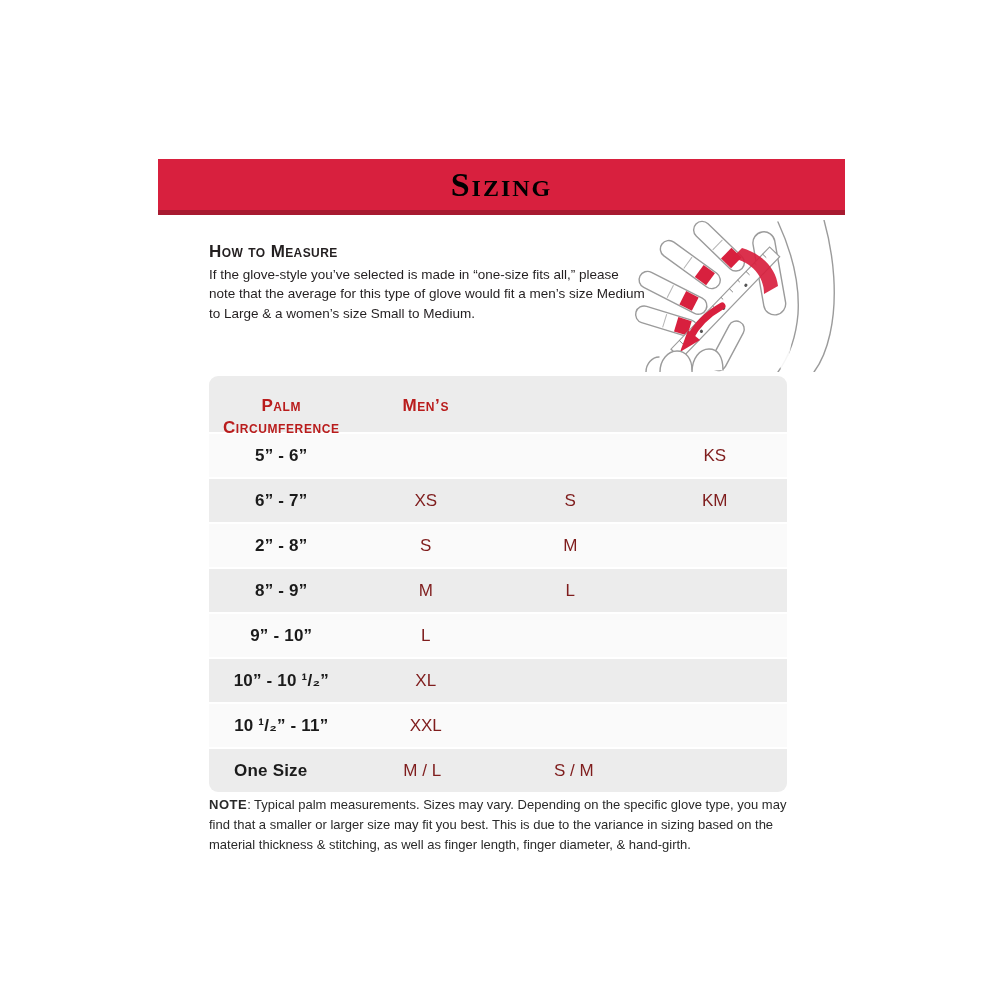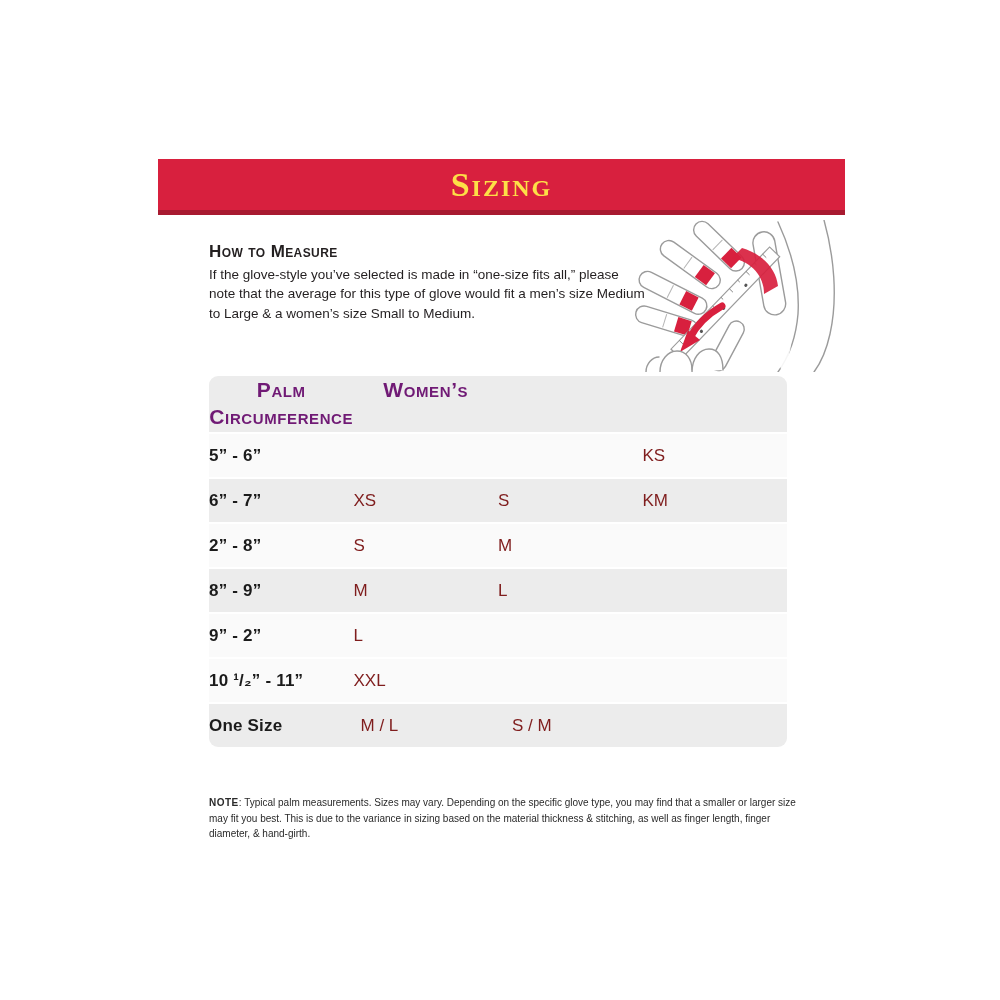--- a/index.html
+++ b/index.html
@@ -13,21 +13,21 @@
   
   .banner{
     position:absolute;left:158px;top:159px;width:687px;height:51px;
     background:var(--accent,#D8203E);
     border-bottom:5px solid var(--strip,#A81A30);
     display:flex;align-items:center;justify-content:center;
   }
   .banner-title{
     font-family:"Liberation Serif", serif;
     font-variant:small-caps;font-weight:bold;
-    font-size:34px;color:#fde047;letter-spacing:2px;
+    font-size:34px;color:#000000;letter-spacing:2px;
   }
 
   
   .howto{position:absolute;left:209px;top:242px;width:436px;}
   .howto-heading{
     font-size:17px;font-weight:bold;font-variant:small-caps;
     letter-spacing:.4px;margin:0 0 3px 0;
   }
   .howto-para{font-size:13.5px;line-height:1.44;margin:0 0 19px 0;}
 
@@ -35,36 +35,36 @@
   .hand-wrap{position:absolute;left:626px;top:220px;width:219px;height:152px;}
   .hand-wrap svg{width:100%;height:100%;}
 
   
   .size-table{position:absolute;left:209px;top:376px;width:578px;}
   .thead{
     display:flex;background:var(--row-gray,#ECECEC);
     border-radius:9px 9px 0 0;height:56px;align-items:flex-start;
   }
   .thead .hcell{
-    width:25%;text-align:center;padding-top:0;
-    font-weight:bold;font-variant:small-caps;font-size:21px;
-    letter-spacing:.6px;line-height:1.3;color:#701a75;
+    width:25%;text-align:center;padding-top:19px;
+    font-weight:bold;font-variant:small-caps;font-size:17px;
+    letter-spacing:.6px;line-height:1.3;color:#b91c1c;
   }
   .trow{display:flex;height:43px;margin-top:2px;align-items:center;}
   .trow.white{background:var(--row-white,#FAFAFA);}
   .trow.gray{background:var(--row-gray,#ECECEC);}
   .trow:last-child{border-radius:0 0 9px 9px;gap:28px;}
-  .tcell{width:25%;}
+  .tcell{width:25%;text-align:center;}
   .tcell.palm{font-weight:bold;font-size:17px;color:#1B1B1B;letter-spacing:.2px;}
   .tcell.size{font-size:17px;color:#7f1d1d;}
 
   
   .note{
     position:absolute;left:209px;top:795px;width:592px;
-    font-size:10px;line-height:1.55;color:#2A2A2A;
+    font-size:13px;line-height:1.55;color:#2A2A2A;
   }
   .note b{font-weight:bold;letter-spacing:.5px;}
 </style>
 </head>
 <body>
 
 <div class="page">
 
   <div class="banner">
     <div class="banner-title">Sizing</div>
@@ -139,21 +139,21 @@
         <path d="M34,152 C34,140 42,131 51,131 C60,131 66,139 66,150"></path>
         <path d="M66,152 C66,138 74,129 83,129 C92,129 97,137 97,150"></path>
         <path d="M20,152 C20,144 26,137 33,137"></path>
       </g>
     </svg>
   </div>
 
   <div class="size-table">
     <div class="thead">
       <div class="hcell">Palm Circumference</div>
-      <div class="hcell">Women’s</div>
+      <div class="hcell">Men’s</div>
     </div>
     <div>
         <div class="trow white">
           <div class="tcell palm">5” - 6”</div>
           <div class="tcell size"></div>
           <div class="tcell size"></div>
           <div class="tcell size">KS</div>
         </div>
         <div class="trow gray">
           <div class="tcell palm">6” - 7”</div>
@@ -167,22 +167,28 @@
           <div class="tcell size">M</div>
           <div class="tcell size"></div>
         </div>
         <div class="trow gray">
           <div class="tcell palm">8” - 9”</div>
           <div class="tcell size">M</div>
           <div class="tcell size">L</div>
           <div class="tcell size"></div>
         </div>
         <div class="trow white">
-          <div class="tcell palm">9” - 2”</div>
+          <div class="tcell palm">9” - 10”</div>
           <div class="tcell size">L</div>
+          <div class="tcell size"></div>
+          <div class="tcell size"></div>
+        </div>
+        <div class="trow gray">
+          <div class="tcell palm">10” - 10 ¹/₂”</div>
+          <div class="tcell size">XL</div>
           <div class="tcell size"></div>
           <div class="tcell size"></div>
         </div>
         <div class="trow white">
           <div class="tcell palm">10 ¹/₂” - 11”</div>
           <div class="tcell size">XXL</div>
           <div class="tcell size"></div>
           <div class="tcell size"></div>
         </div>
         <div class="trow gray">

